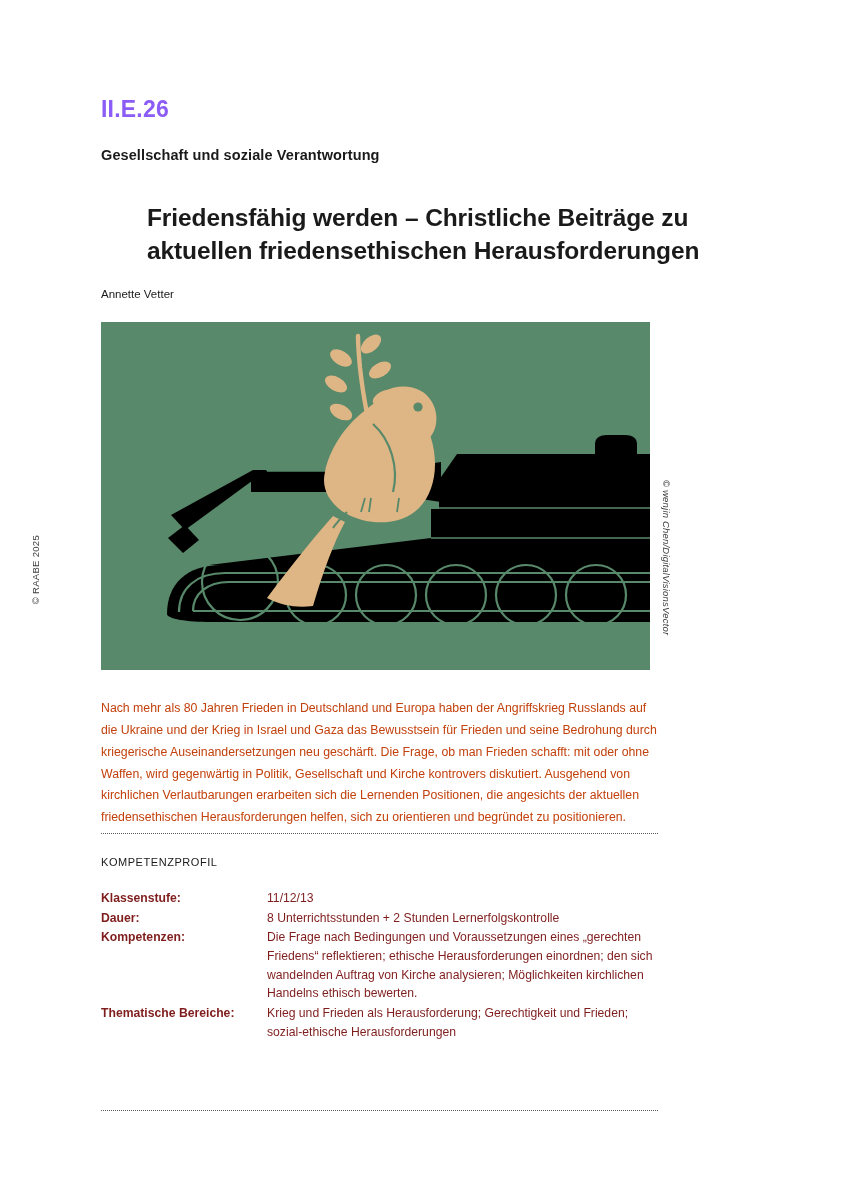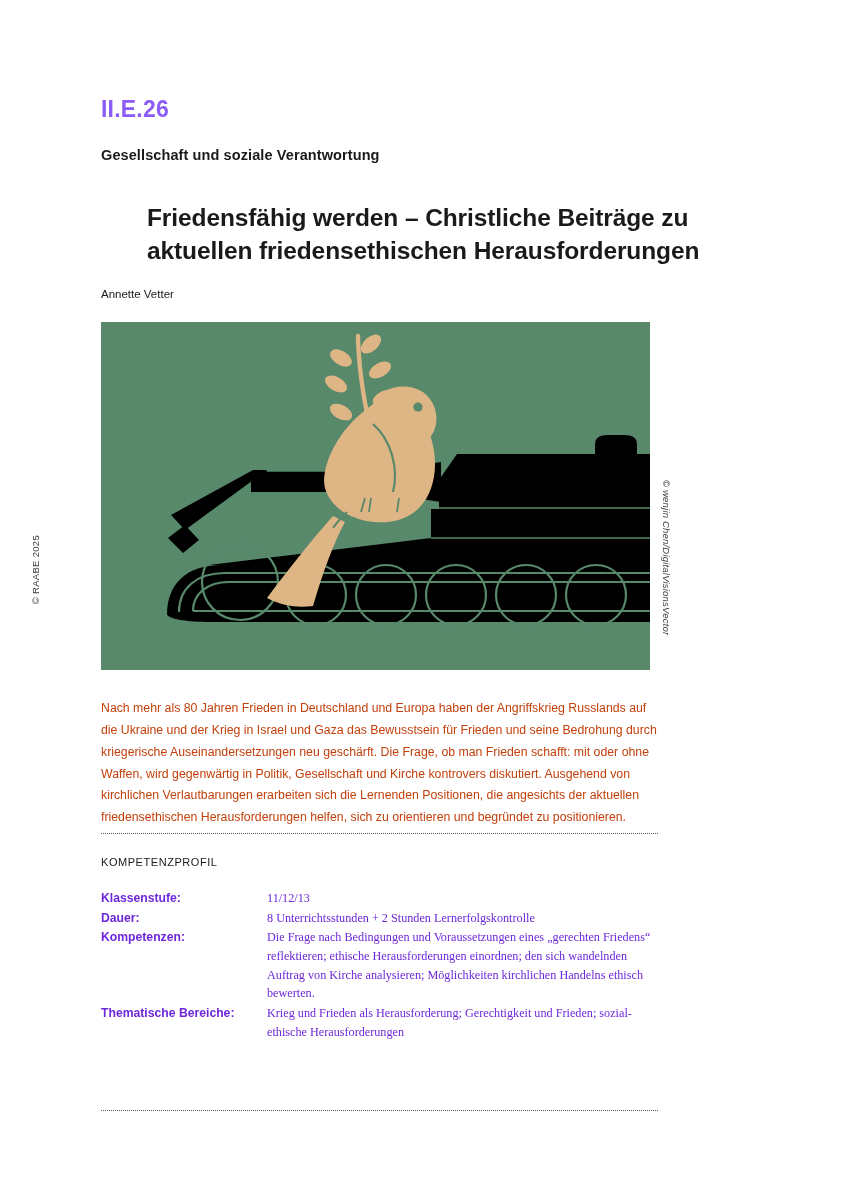--- a/index.html
+++ b/index.html
@@ -139,28 +139,28 @@
     left: 101px;
     top: 889px;
     width: 562px;
     border-collapse: collapse;
   }
   .kp-table td {
     vertical-align: top;
     font-size: 12.2px;
     line-height: 1.53;
     padding: 0 0 1px 0;
-    color: #6d28d9;
+    color: #7f1d1d;
   }
   .kp-label {
     width: 166px;
     font-weight: 700;
     white-space: nowrap;
   }
-  .kp-value { width: 396px; font-family: Liberation Serif, serif; }
+  .kp-value { width: 396px; }
   .kp-value div { white-space: pre-line; }
 </style>
 </head>
 <body>
 
 <div class="page">
 
   <div class="side-credit-left">© RAABE 2025</div>
 
   <div class="side-credit-right">© wenjin Chen/DigitalVisionsVector</div>

